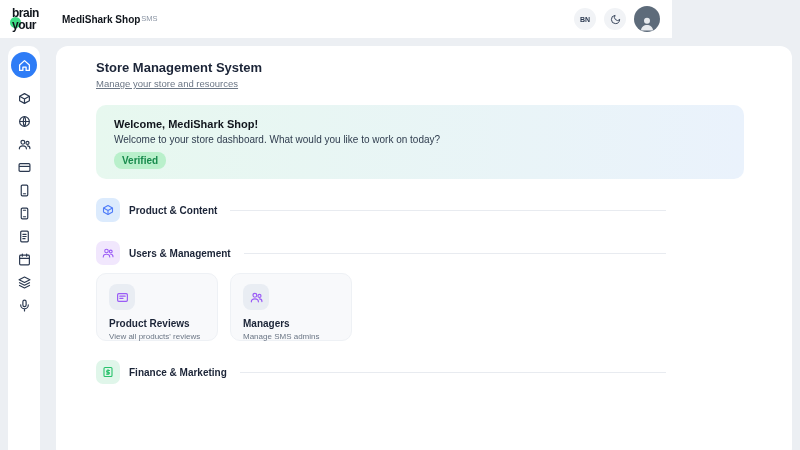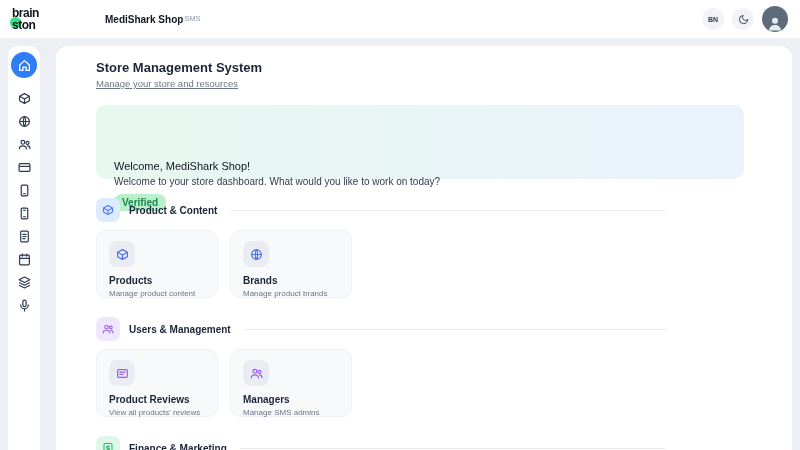--- a/index.html
+++ b/index.html
@@ -1,20 +1,20 @@
 <!DOCTYPE html>
 <html><head>
 <meta charset="utf-8">
 <style>
   * { margin:0; padding:0; box-sizing:border-box; }
   html,body { width:800px; height:450px; overflow:hidden; }
   body { font-family:"Liberation Sans", sans-serif; background:#eceff3; position:relative; color:#1e2a3a; }
 
   
-  .topbar { position:absolute; top:0; left:0; width:800px; height:38px; background:#fff; display:flex; align-items:center; padding:0 12px;gap:43px; }
+  .topbar { position:absolute; top:0; left:0; width:672px; height:38px; background:#fff; display:flex; align-items:center; padding:0 12px; }
   .logo { position:relative; width:40px; line-height:1; margin-right:10px; }
   .logo .l1, .logo .l2 { display:block; font-weight:bold; font-size:12px; letter-spacing:-0.5px; color:#10151c; position:relative; z-index:1; }
   .logo .accent { position:absolute; left:-2px; top:10px; width:11px; height:11px; border-radius:50%; background:#3ddc84; z-index:0; }
   .shop { display:flex; flex-direction:row; gap:1px; }
   .shop .name { font-size:10px; font-weight:bold; color:#10151c; }
   .shop .sub { font-size:7.5px; color:#8a94a3; }
   .topbar-right { margin-left:auto; display:flex; align-items:center; gap:8px; }
   .pillbtn { width:22px; height:22px; border-radius:50%; background:#f1f3f6; display:flex; align-items:center; justify-content:center; font-size:7px; font-weight:bold; color:#2b3950; cursor:pointer; }
   .pillbtn svg { width:11px; height:11px; color:#2b3950; }
   .avatar { width:26px; height:26px; border-radius:50%; background:#5d6b7a; display:flex; align-items:flex-end; justify-content:center; overflow:hidden; }
@@ -26,21 +26,21 @@
   .home-btn svg { width:13px; height:13px; color:#fff; }
   .side-icon { width:13px; height:13px; color:#2b3950; margin:5px 0; cursor:pointer; }
   .side-icon svg { width:13px; height:13px; display:block; }
 
   
   .main { position:absolute; left:56px; top:46px; width:736px; height:414px; background:#fff; border-radius:12px; padding:14px 48px 0 40px; overflow:hidden; }
   .page-title { font-size:13px; font-weight:bold; color:#1b2437; }
   .page-sub { font-size:9.5px; color:#6b7685; margin-top:3px;text-decoration:underline; }
 
   .welcome { margin-top:16px; border-radius:10px; background:linear-gradient(90deg,#e7f8ef 0%,#eaf2fc 100%); padding:13px 18px; height:74px; }
-  .welcome h2 { font-size:11px; font-weight:normal; color:#10151c;margin-top:42px; }
+  .welcome h2 { font-size:11px; font-weight:bold; color:#10151c; }
   .welcome p { font-size:10px; color:#2f3c4e; margin-top:4px; }
   .badge { display:inline-block; margin-top:7px; background:#b9f0cb; color:#178a4c; font-size:10px; font-weight:bold; padding:3px 8px; border-radius:8px; }
 
   .section-head { display:flex; align-items:center; gap:9px; margin-top:19px; height:24px; }
   .sec-icon { width:24px; height:24px; border-radius:7px; display:flex; align-items:center; justify-content:center; flex:none; }
   .sec-icon svg { width:12px; height:12px; }
   .sec-blue  { background:#dcebfd; color:#4f7df9; }
   .sec-purple{ background:#f1e7fd; color:#9b5cf6; }
   .sec-green { background:#e0f6ea; color:#27c26b; }
   .sec-label { font-size:10px; font-weight:bold; color:#1b2437; white-space:nowrap;text-align:right; }
@@ -54,21 +54,21 @@
   .tile h3 { font-size:10px; font-weight:bold; color:#1b2437; margin-top:8px; }
   .tile p { font-size:8px; color:#6b7685; margin-top:3px; }
 </style>
 </head>
 <body>
 
 <div class="topbar">
   <div class="logo">
     <span class="accent"></span>
     <span class="l1">brain</span>
-    <span class="l2">ston</span>
+    <span class="l2">your</span>
   </div>
   <div class="shop">
     <span class="name">MediShark Shop</span>
     <span class="sub">SMS</span>
   </div>
   <div class="topbar-right">
     <div class="pillbtn">BN</div>
     <div class="pillbtn">
       <svg viewBox="0 0 24 24" fill="none" stroke="currentColor" stroke-width="2" stroke-linecap="round" stroke-linejoin="round">
           <path d="M21 12.8A9 9 0 1 1 11.2 3a7 7 0 0 0 9.8 9.8z"></path>
@@ -165,42 +165,20 @@
 
   <div class="section-head">
     <div class="sec-icon sec-blue">
       <svg viewBox="0 0 24 24" fill="none" stroke="currentColor" stroke-width="2.2" stroke-linejoin="round">
           <path d="M21 8l-9-5-9 5v8l9 5 9-5V8z"></path>
           <path d="M3 8l9 5 9-5M12 13v8"></path>
         </svg>
     </div>
     <span class="sec-label">Product &amp; Content</span>
     <span class="sec-line"></span>
-  </div>
-  <div class="grid">
-    <div class="tile">
-      <div class="tile-icon">
-        <svg class="ic-blue" viewBox="0 0 24 24" fill="none" stroke="currentColor" stroke-width="2.2" stroke-linejoin="round">
-            <path d="M21 8l-9-5-9 5v8l9 5 9-5V8z"></path>
-            <path d="M3 8l9 5 9-5M12 13v8"></path>
-          </svg>
-      </div>
-      <h3>Products</h3>
-      <p>Manage product content</p>
-    </div>
-    <div class="tile">
-      <div class="tile-icon">
-        <svg class="ic-blue" viewBox="0 0 24 24" fill="none" stroke="currentColor" stroke-width="2.2">
-            <circle cx="12" cy="12" r="9"></circle>
-            <path d="M3 12h18M12 3c3 3.5 3 14.5 0 18M12 3c-3 3.5-3 14.5 0 18"></path>
-          </svg>
-      </div>
-      <h3>Brands</h3>
-      <p>Manage product brands</p>
-    </div>
   </div>
 
   <div class="section-head">
     <div class="sec-icon sec-purple">
       <svg viewBox="0 0 24 24" fill="none" stroke="currentColor" stroke-width="2.2" stroke-linecap="round">
           <circle cx="9" cy="8" r="3.5"></circle>
           <path d="M2.5 20c0-3.5 3-5.5 6.5-5.5s6.5 2 6.5 5.5"></path>
           <circle cx="17.5" cy="9" r="2.8"></circle>
           <path d="M17.5 14.5c2.8 0 4.5 2 4.5 5"></path>
         </svg>

